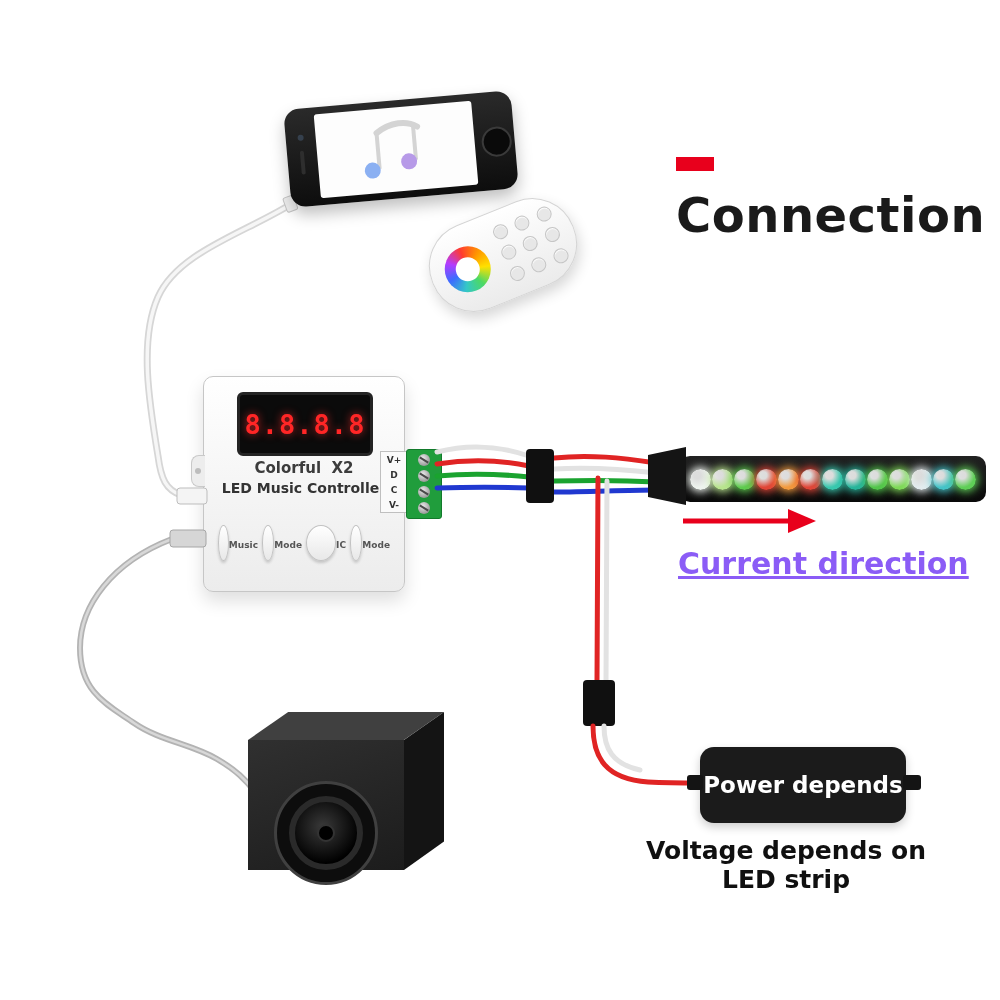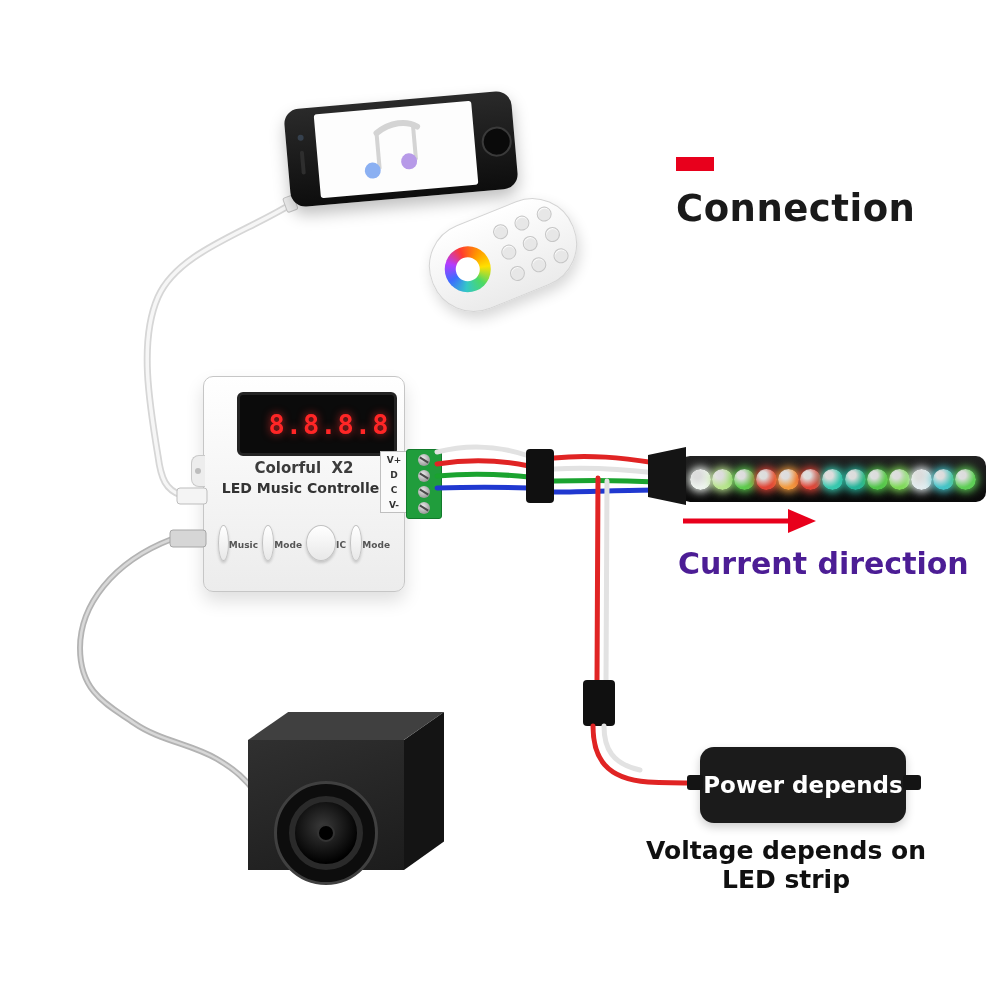--- a/index.html
+++ b/index.html
@@ -4,21 +4,21 @@
 <style>
   html,body{margin:0;padding:0;background:#fff;}
   #canvas{position:relative;width:1000px;height:1000px;background:#ffffff;overflow:hidden;
           font-family:"DejaVu Sans","Liberation Sans",sans-serif;}
   #canvas > *{position:absolute;}
   svg.layer{left:0;top:0;pointer-events:none;}
   .z1{z-index:1}.z2{z-index:2}.z3{z-index:3}
 
   
   .dash{left:676px;top:157px;width:38px;height:14px;}
-  .title{left:676px;top:186px;font-size:37px;font-weight:700;color:#1a1a1a;line-height:1.24;letter-spacing:.5px;}
+  .title{left:676px;top:186px;font-size:48px;font-weight:700;color:#1a1a1a;line-height:1.24;letter-spacing:.5px;}
 
   
   .phone{left:287px;top:100px;width:228px;height:98px;transform:rotate(-5deg);
          background:linear-gradient(180deg,#2a2a2a,#0d0d0d);border-radius:15px;
          box-shadow:0 8px 16px rgba(0,0,0,.25);}
   .phone-screen{position:absolute;left:30px;top:7px;width:158px;height:84px;background:#fdfdfd;
                 border-radius:3px;display:flex;align-items:center;justify-content:center;}
   .phone-home{position:absolute;left:195px;top:35px;width:26px;height:26px;border-radius:50%;
               background:#0a0a0a;border:2px solid #3a3a3a;}
   .phone-camera{position:absolute;left:12px;top:26px;width:6px;height:6px;border-radius:50%;background:#35404d;}
@@ -37,21 +37,21 @@
         box-shadow:inset 0 1px 1px #fff;}
 
   
   .controller{left:203px;top:376px;width:200px;height:214px;border-radius:10px;
               background:linear-gradient(180deg,#ffffff,#ececec);border:1px solid #c6c6c6;
               box-shadow:0 9px 18px rgba(0,0,0,.13);}
   .ctrl-ear{position:absolute;left:-13px;top:78px;width:13px;height:30px;background:#ededed;
             border:1px solid #c9c9c9;border-right:none;border-radius:8px 0 0 8px;}
   .ear-hole{position:absolute;left:3px;top:12px;width:6px;height:6px;border-radius:50%;background:#bdbdbd;}
   .ctrl-display{position:absolute;left:33px;top:15px;width:130px;height:58px;background:#0b0b0b;
-                border:3px solid #242424;border-radius:6px;display:flex;align-items:center;justify-content:center;padding-left:24px;}
+                border:3px solid #242424;border-radius:6px;display:flex;align-items:center;justify-content:center;}
   .digits{font-family:"DejaVu Sans Mono","Liberation Mono",monospace;font-weight:700;font-size:27px;
           color:#ff2626;letter-spacing:1px;text-shadow:0 0 8px rgba(255,45,45,.75);}
   .ctrl-brand{position:absolute;left:0;top:82px;width:100%;text-align:center;font-size:15px;
               font-weight:700;color:#3c3c3c;white-space:pre;}
   .ctrl-product{position:absolute;left:0;top:103px;width:100%;text-align:center;font-size:14px;
                 font-weight:700;color:#333;}
   .terminal-labels{position:absolute;left:176px;top:74px;width:26px;height:60px;background:#fafafa;
                    border:1px solid #bfbfbf;display:grid;grid-template-rows:repeat(4,1fr);
                    align-items:center;justify-items:center;font-size:9px;font-weight:700;color:#333;}
   .terminal-block{position:absolute;left:202px;top:72px;width:34px;height:64px;border:1px solid #127a2b;
@@ -67,21 +67,21 @@
               border:1px solid #c2c2c2;box-shadow:0 2px 3px rgba(0,0,0,.18),inset 0 1px 0 #fff;}
   .btn-label{margin-top:4px;font-size:9px;font-weight:700;color:#555;}
 
   
   .led-strip{left:680px;top:456px;width:306px;height:46px;border-radius:10px;
              background:linear-gradient(180deg,#222,#090909);display:flex;align-items:center;
              justify-content:space-between;padding:0 10px;box-sizing:border-box;}
   .led{width:21px;height:21px;border-radius:50%;}
 
   
-  .current{left:678px;top:546px;font-size:30px;font-weight:600;color:#4c1d95;}
+  .current{left:678px;top:546px;font-size:30px;font-weight:600;color:#8b5cf6;text-decoration:underline;}
   .power{left:700px;top:747px;width:206px;height:76px;background:#1b1b1b;border-radius:14px;
          display:flex;align-items:center;justify-content:center;box-shadow:0 4px 10px rgba(0,0,0,.2);}
   .power span{color:#fff;font-size:23px;font-weight:700;}
   .voltage{left:618px;top:836px;width:336px;text-align:center;font-size:25px;font-weight:700;color:#101010;}
 
   
   .speaker{left:248px;top:712px;width:196px;height:158px;}
   .spk-front{position:absolute;left:0;top:28px;width:156px;height:130px;
              background:linear-gradient(160deg,#303030,#1c1c1c);}
   .spk-top{position:absolute;left:0;top:0;width:196px;height:28px;background:#404040;

